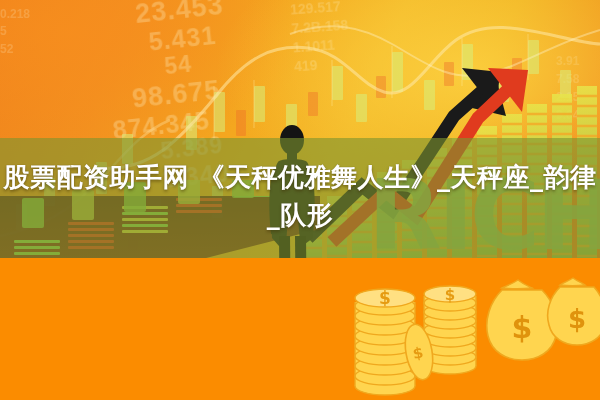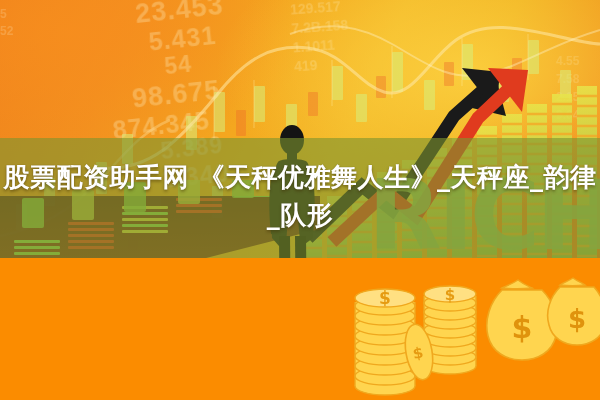--- a/index.html
+++ b/index.html
@@ -203,26 +203,27 @@
   </div>
 
   <div class="ghost-nums-r">
     <div>129.517</div>
     <div>7.2B.158</div>
     <div>1.1011</div>
     <div>419</div>
   </div>
 
   <div class="ghost-nums-rr">
+    <div>0.218</div>
     <div>5</div>
     <div>52</div>
   </div>
 
   <div class="ghost-col" style="left:556px; top:52px;">
-    <div>4.55</div>
+    <div>3.91</div>
     <div>7.58</div>
     <div>2.15</div>
     <div>9.04</div>
   </div>
 
   <svg class="candles" viewBox="0 0 600 400">
     <g opacity="0.55" fill="#d9f07a">
       <rect x="214" y="92" width="11" height="40" rx="1"></rect>
       <rect x="254" y="86" width="11" height="36" rx="1"></rect>
       <rect x="286" y="104" width="11" height="30" rx="1"></rect>

